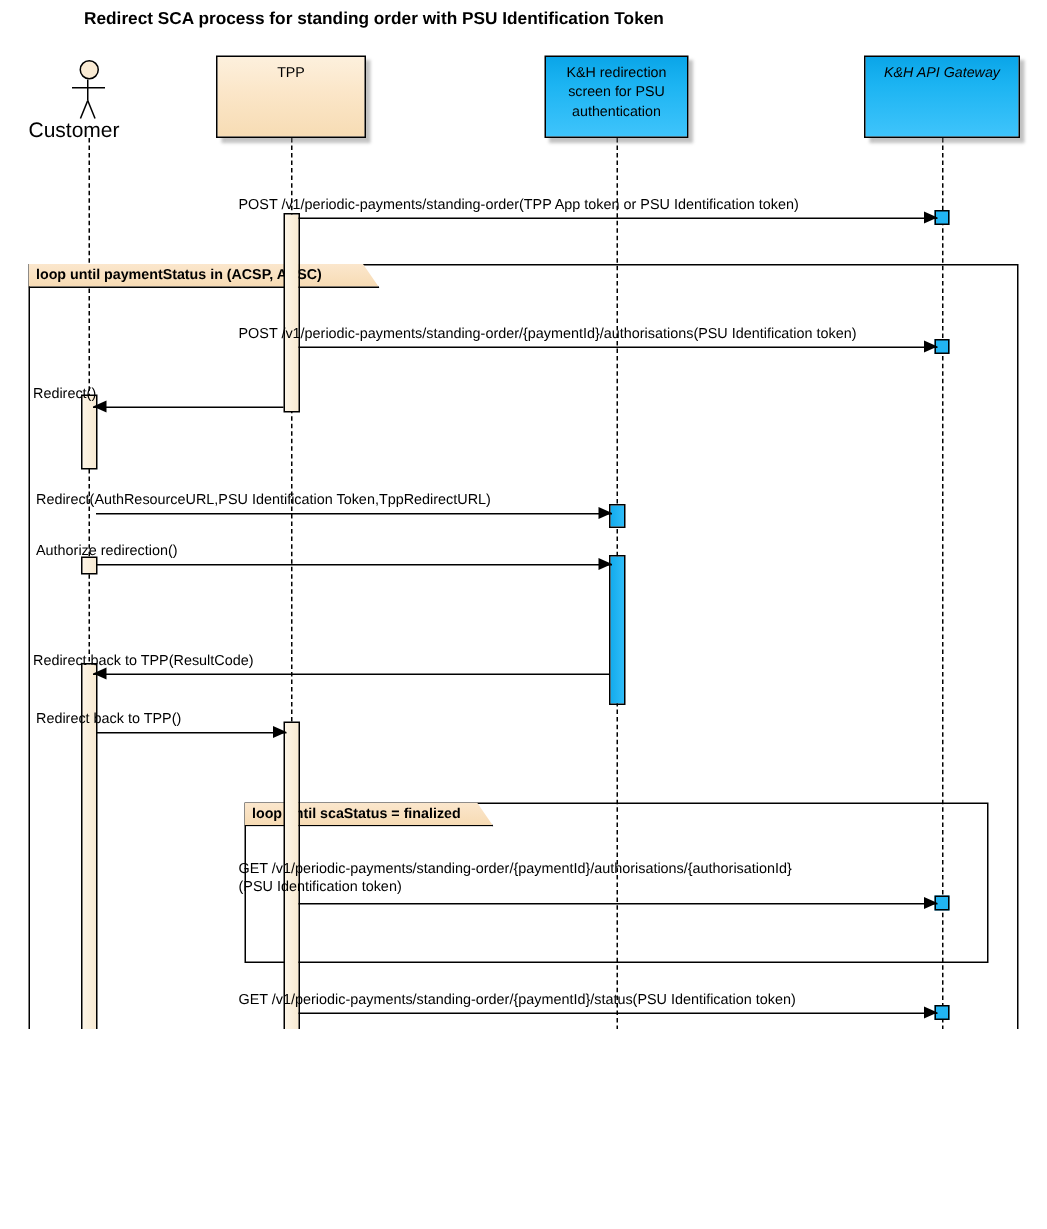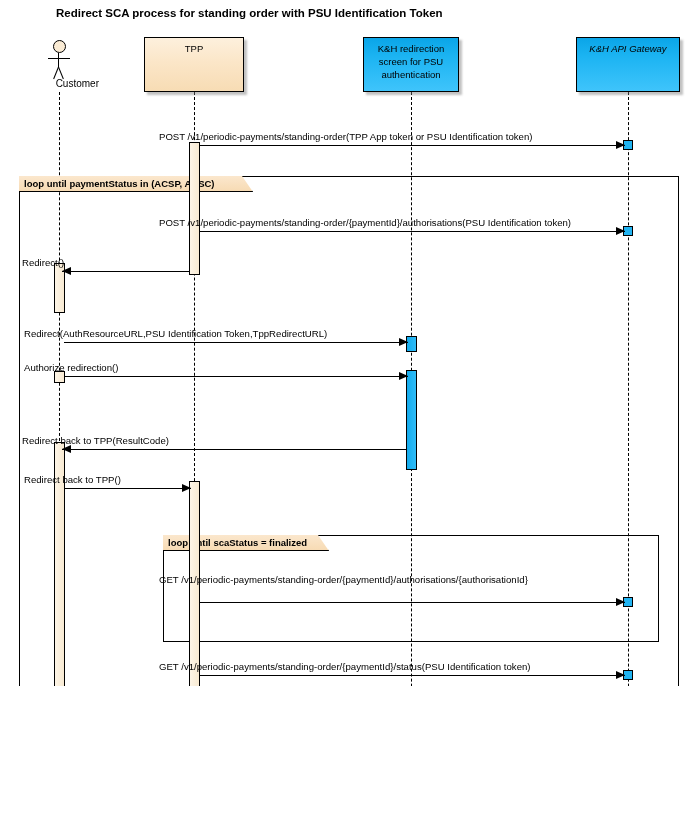--- a/index.html
+++ b/index.html
@@ -54,23 +54,23 @@
     width: 22px; height: 0;
     border-top: 1.2px solid #000000;
   }
   .actor-leg {
     position: absolute;
     width: 0; height: 13px;
     border-left: 1.2px solid #000000;
   }
   .actor-label {
     position: absolute;
-    font-size: 10px;
-    color: #000000;
-    text-align: right;
+    font-size: 14px;
+    color: #000000;
+    text-align: left;
     white-space: nowrap;
   }
 
   
   .participant {
     position: absolute;
     border: 1.3px solid #000000;
     text-align: center;
     font-size: 9.5px;
     color: #000000;
@@ -210,18 +210,19 @@
       <div class="msg-line" style="left: 62px; top: 449px; width: 344px;"></div>
       <div class="arrowhead left" style="left: 62px; top: 445px;"></div>
       <div class="msg-label" style="left: 22px; width: 424px; top: 435px;">Redirect back to TPP(ResultCode)</div>
       <div class="msg-line" style="left: 64px; top: 488px; width: 127px;"></div>
       <div class="arrowhead right" style="left: 182px; top: 484px;"></div>
       <div class="msg-label" style="left: 24px; width: 207px; top: 474px;">Redirect back to TPP()</div>
       <div class="msg-line" style="left: 199px; top: 602px; width: 426px;"></div>
       <div class="arrowhead right" style="left: 616px; top: 598px;"></div>
       <div class="msg-label two-line" style="left: 159px; width: 506px; top: 574px;">
         <div>GET /v1/periodic-payments/standing-order/{paymentId}/authorisations/{authorisationId}</div>
+        <div>(PSU Identification token)</div>
       </div>
       <div class="msg-line" style="left: 199px; top: 675px; width: 426px;"></div>
       <div class="arrowhead right" style="left: 616px; top: 671px;"></div>
       <div class="msg-label" style="left: 159px; width: 506px; top: 661px;">GET /v1/periodic-payments/standing-order/{paymentId}/status(PSU Identification token)</div>
     </div>
 </div>
 
 </body></html>

